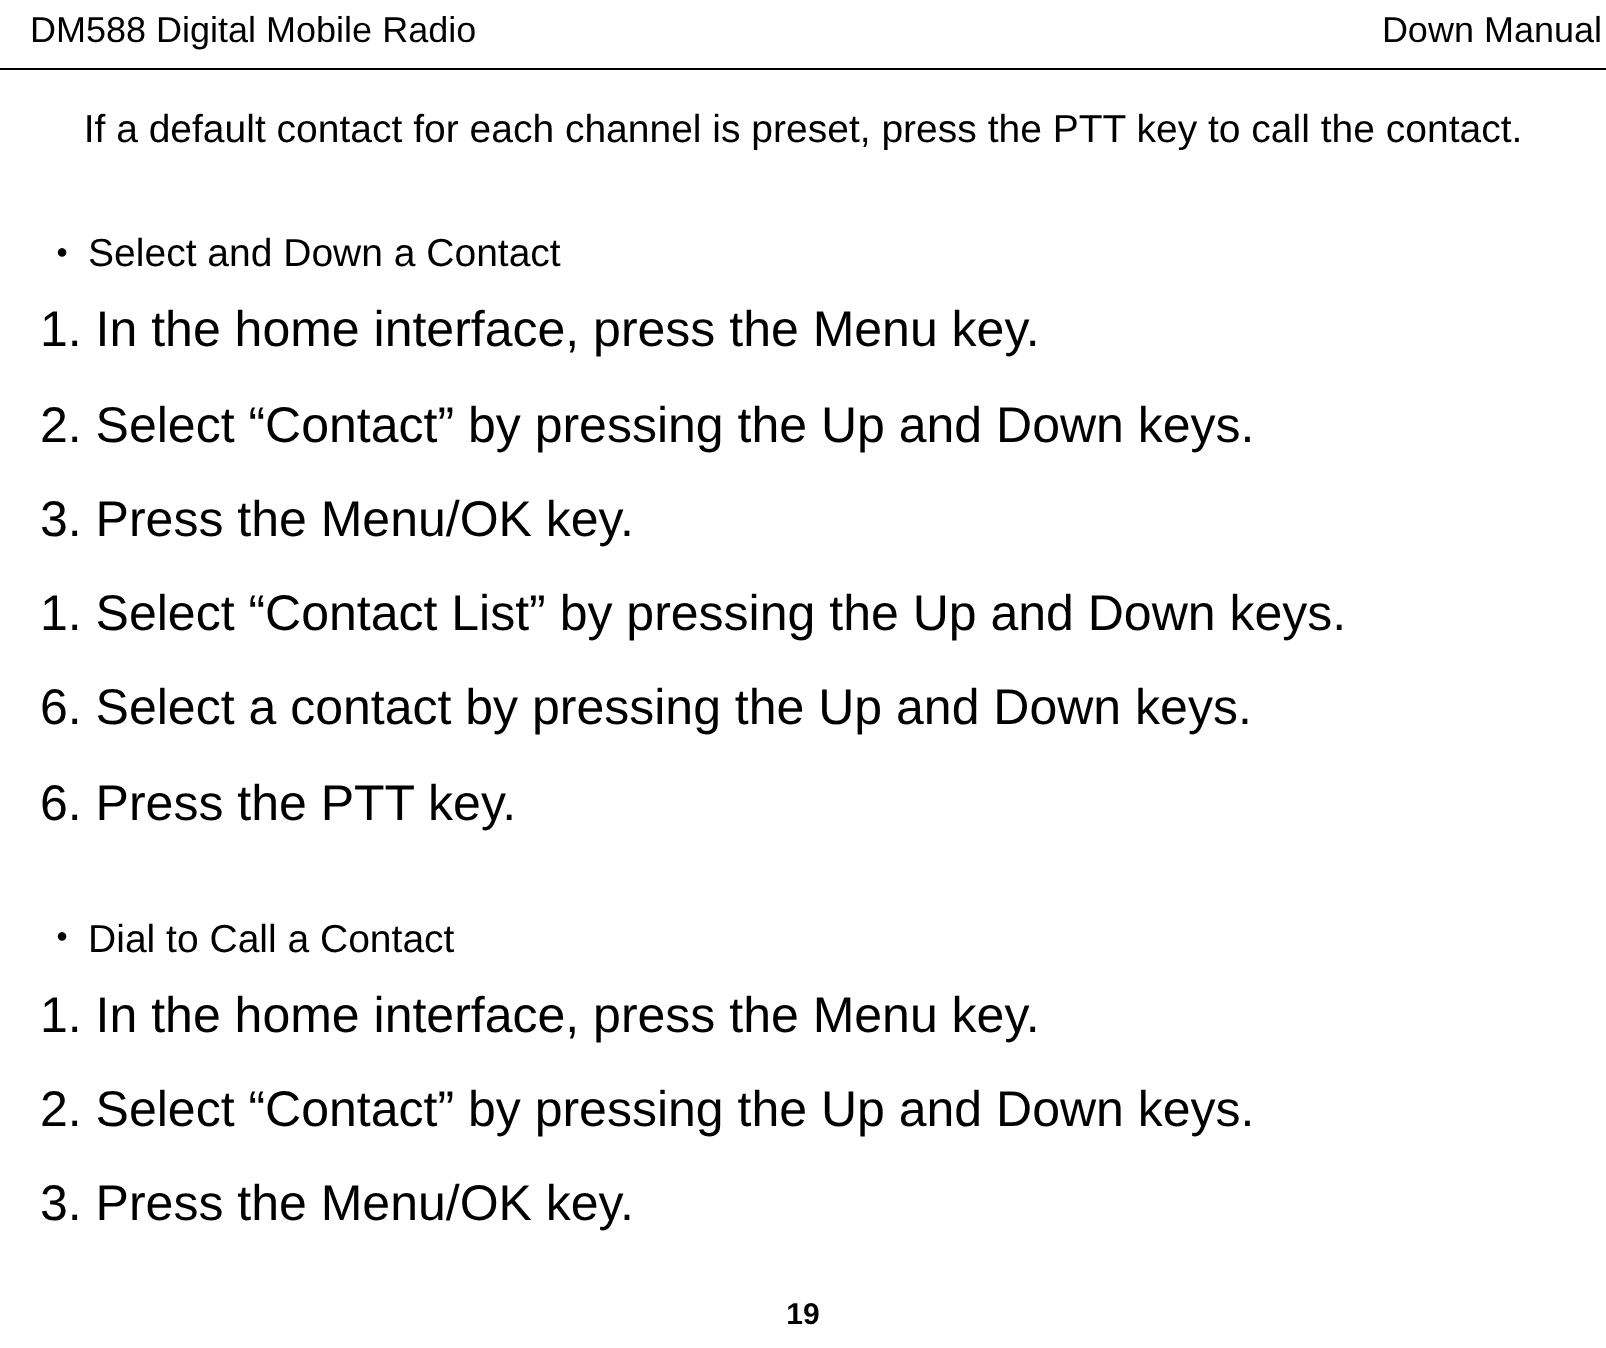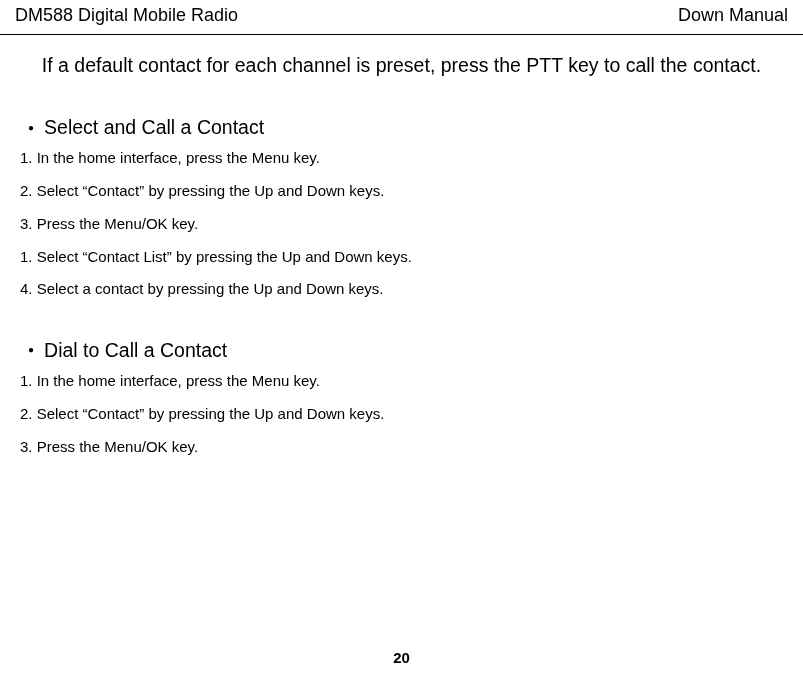--- a/index.html
+++ b/index.html
@@ -12,21 +12,21 @@
       background: #ffffff;
       color: #000000;
       width: 803px;
       height: 674px;
       padding: 0;
       position: relative;
     }
     .header {
       display: flex;
       justify-content: space-between;
-      padding: 5px 15px 8px 15px;
+      padding: 5px 2px 8px 15px;
       font-size: 18px;
       border-bottom: 1.5px solid #000000;
     }
     .header-left {
       text-align: left;
     }
     .header-right {
       text-align: right;
     }
     .content {
@@ -46,21 +46,21 @@
     .bullet-header::before {
       content: "●";
       font-size: 10px;
       vertical-align: middle;
       margin-right: 10px;
       display: inline-block;
       position: relative;
       top: -2px;
     }
     .step {
-      font-size: 15px;
+      font-size: 25px;
       margin-bottom: 11px;
       line-height: 1.45;
     }
     .section-gap {
       height: 28px;
     }
     .footer {
       position: absolute;
       bottom: 8px;
       left: 0;
@@ -74,28 +74,29 @@
 <body>
 
 <div class="header">
   <div class="header-left">DM588 Digital Mobile Radio</div>
   <div class="header-right">Down Manual</div>
 </div>
 
 <div class="content">
   <div class="intro-text">If a default contact for each channel is preset, press the PTT key to call the contact.</div>
 
-  <div class="bullet-header"><span>Select and Call a Contact</span></div>
+  <div class="bullet-header"><span>Select and Down a Contact</span></div>
   <div class="step">1. In the home interface, press the Menu key.</div>
   <div class="step">2. Select “Contact” by pressing the Up and Down keys.</div>
   <div class="step">3. Press the Menu/OK key.</div>
   <div class="step">1. Select “Contact List” by pressing the Up and Down keys.</div>
-  <div class="step">4. Select a contact by pressing the Up and Down keys.</div>
+  <div class="step">6. Select a contact by pressing the Up and Down keys.</div>
+  <div class="step">6. Press the PTT key.</div>
 
   <div class="section-gap"></div>
 
   <div class="bullet-header"><span>Dial to Call a Contact</span></div>
   <div class="step">1. In the home interface, press the Menu key.</div>
   <div class="step">2. Select “Contact” by pressing the Up and Down keys.</div>
   <div class="step">3. Press the Menu/OK key.</div>
 </div>
 
-<div class="footer">20</div>
+<div class="footer">19</div>
 
 </body></html>

